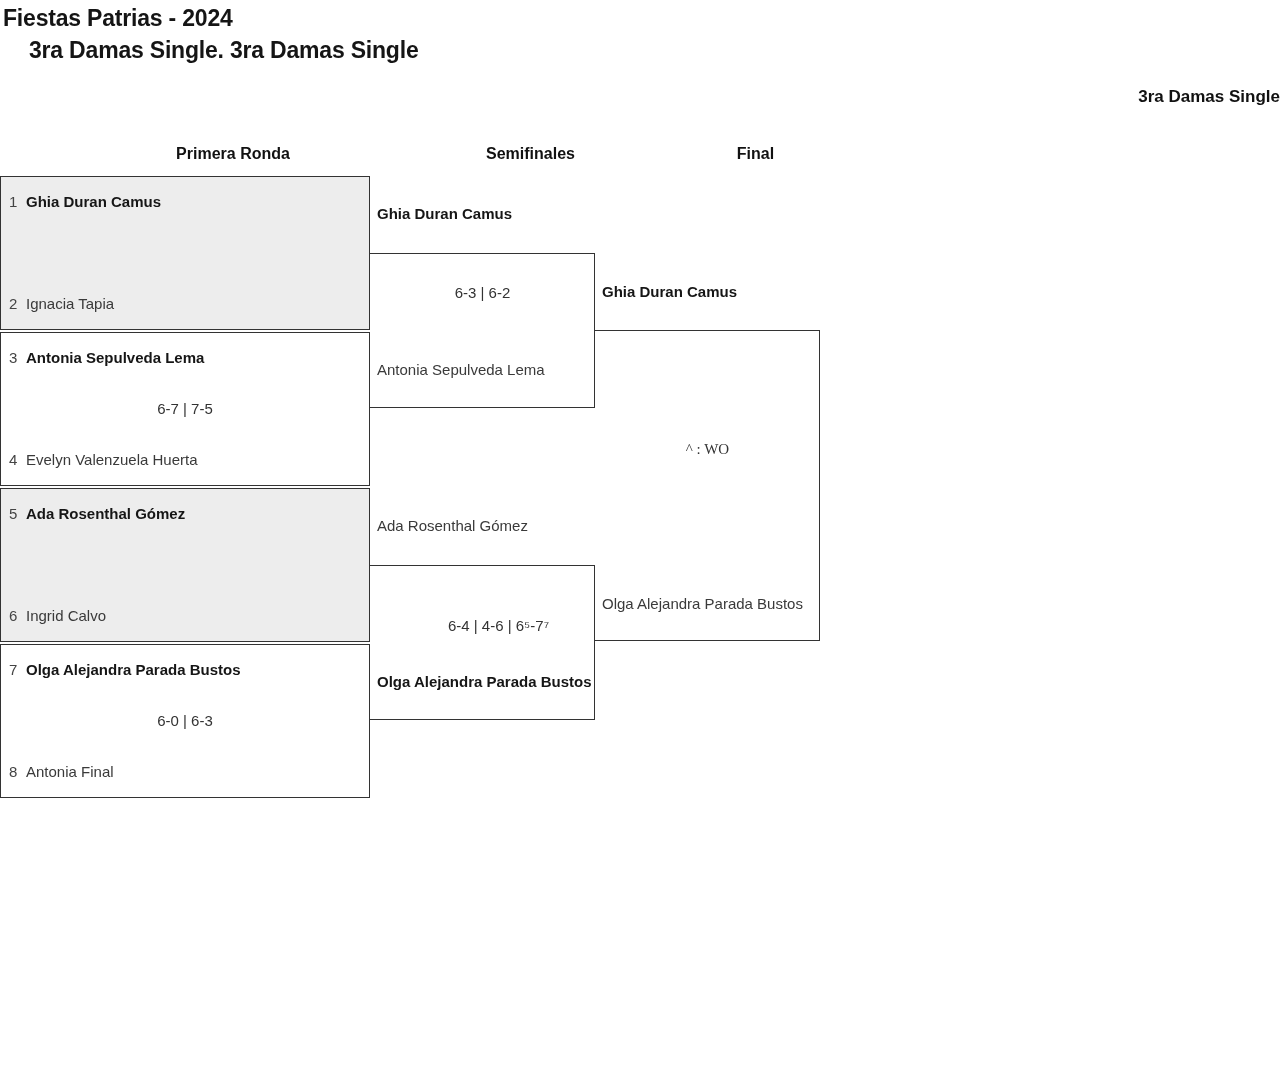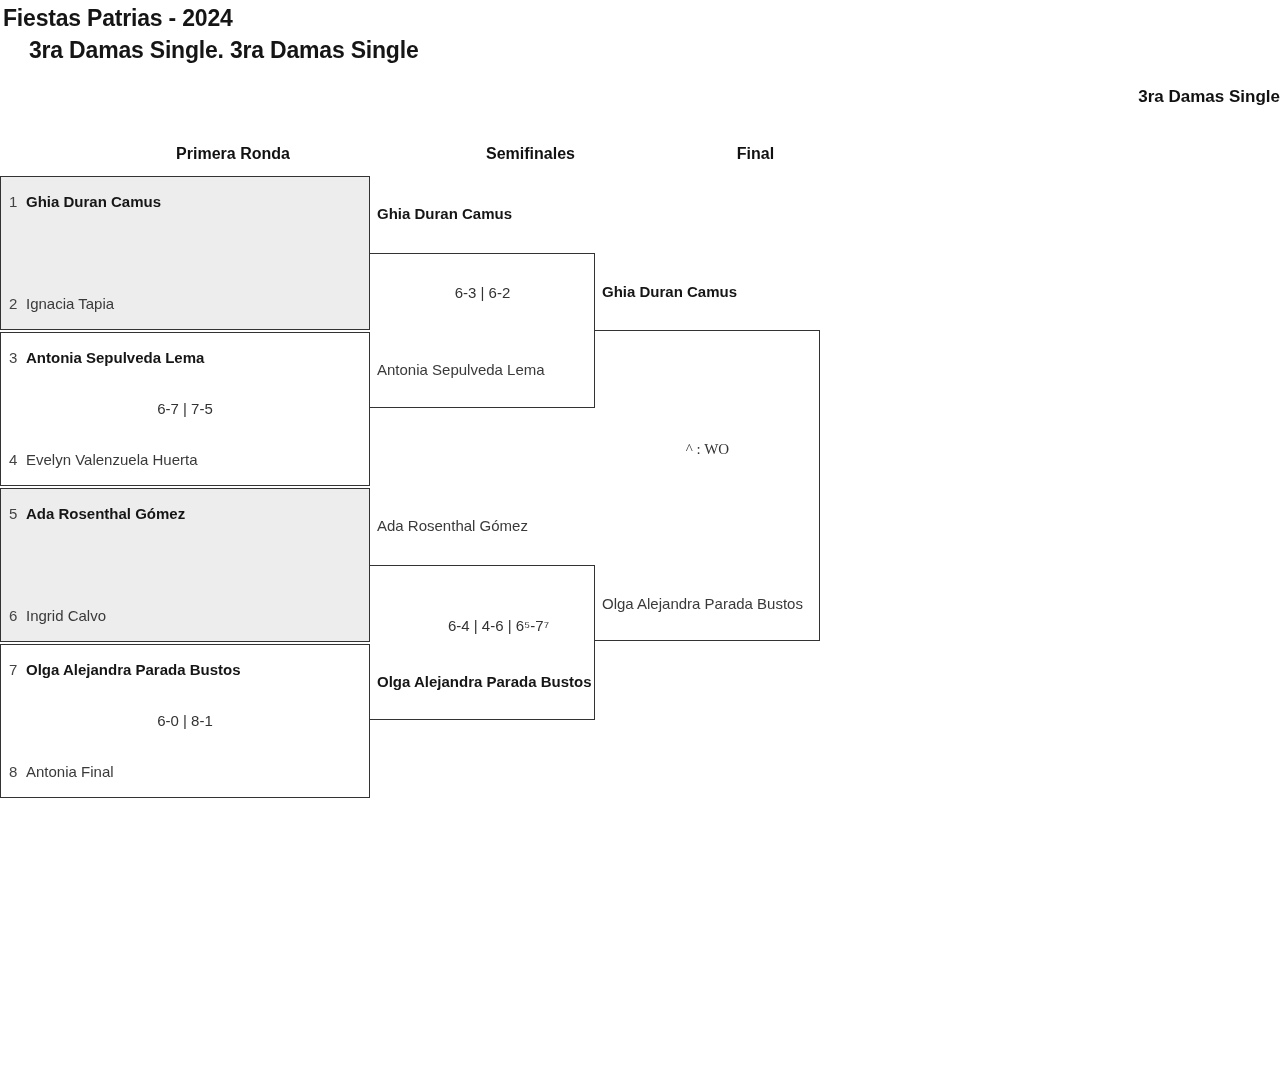--- a/index.html
+++ b/index.html
@@ -100,21 +100,21 @@
       <span class="seed">6</span>
       <span class="pname">Ingrid Calvo</span>
     </div>
   </div>
 
   <div class="match m4">
     <div class="prow">
       <span class="seed">7</span>
       <span class="pname winner">Olga Alejandra Parada Bustos</span>
     </div>
-    <div class="mscore">6-0 | 8-1</div>
+    <div class="mscore">6-0 | 6-3</div>
     <div class="prow">
       <span class="seed">8</span>
       <span class="pname">Antonia Final</span>
     </div>
   </div>
 
   <div class="adv-name sf-name sf1-top winner">Ghia Duran Camus</div>
   <div class="roundbox sf1box"></div>
   <div class="adv-score sf1-score">6-3 | 6-2</div>
   <div class="adv-name sf-name sf1-bottom">Antonia Sepulveda Lema</div>

